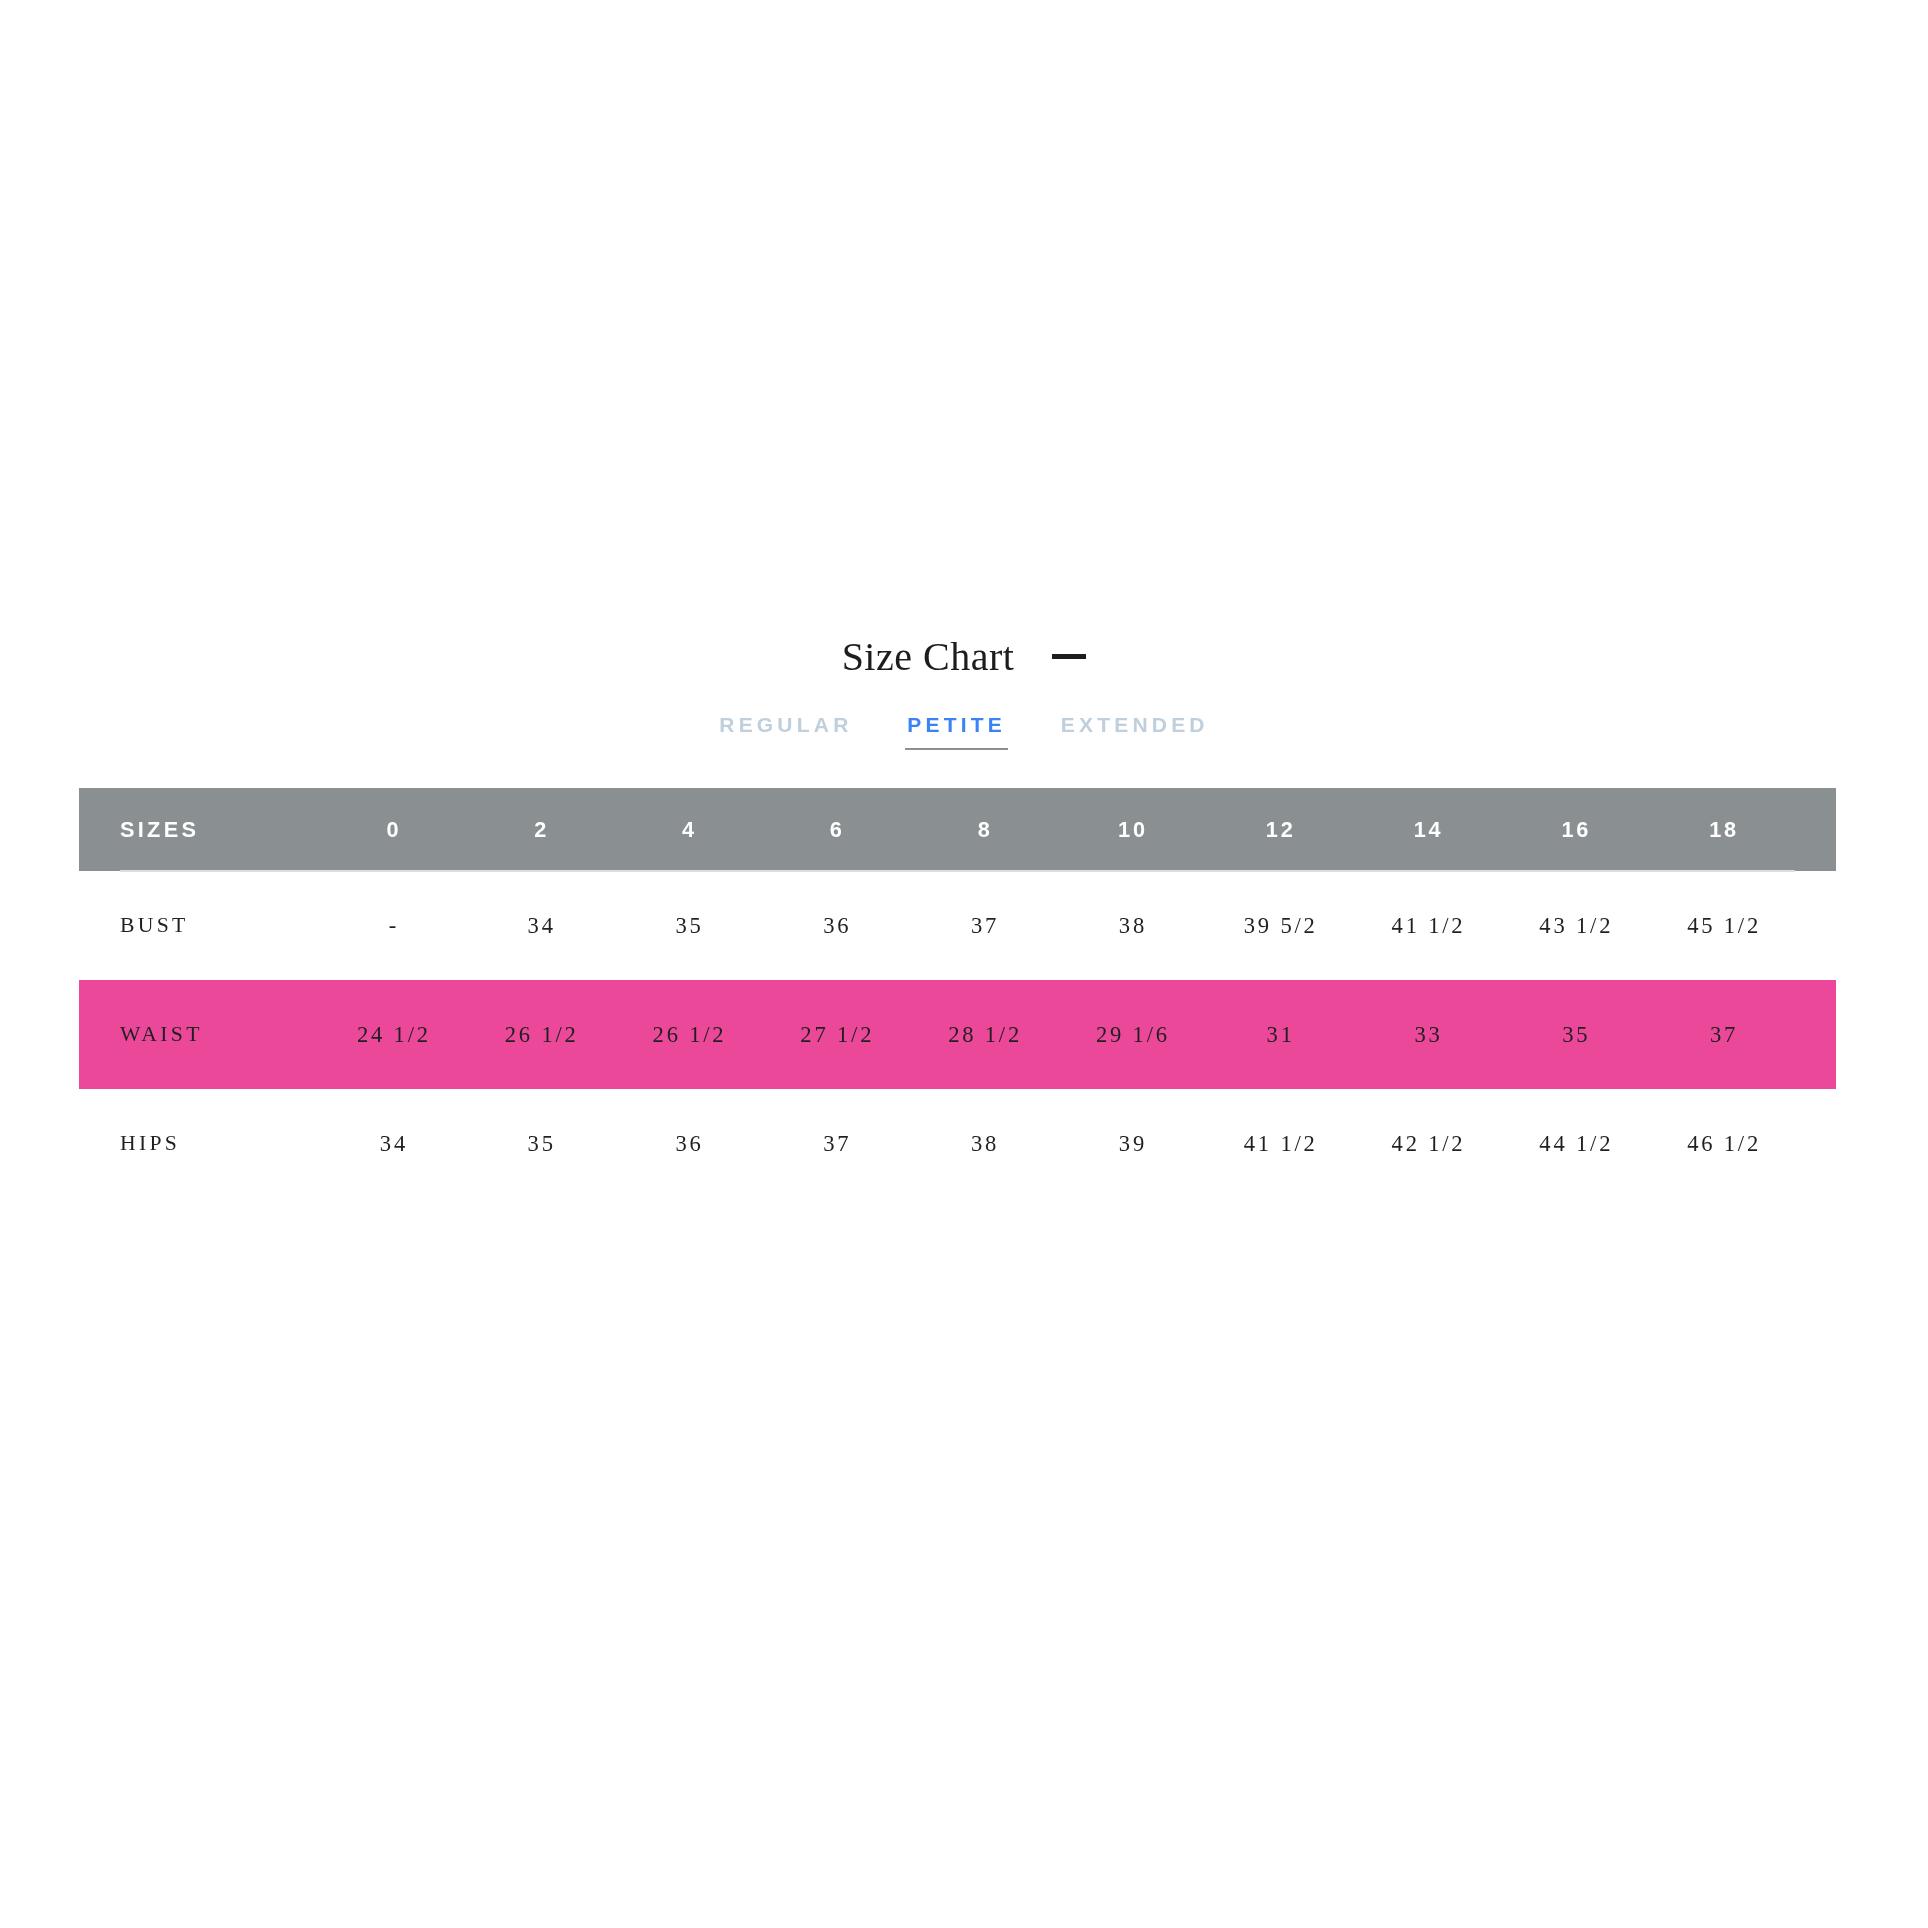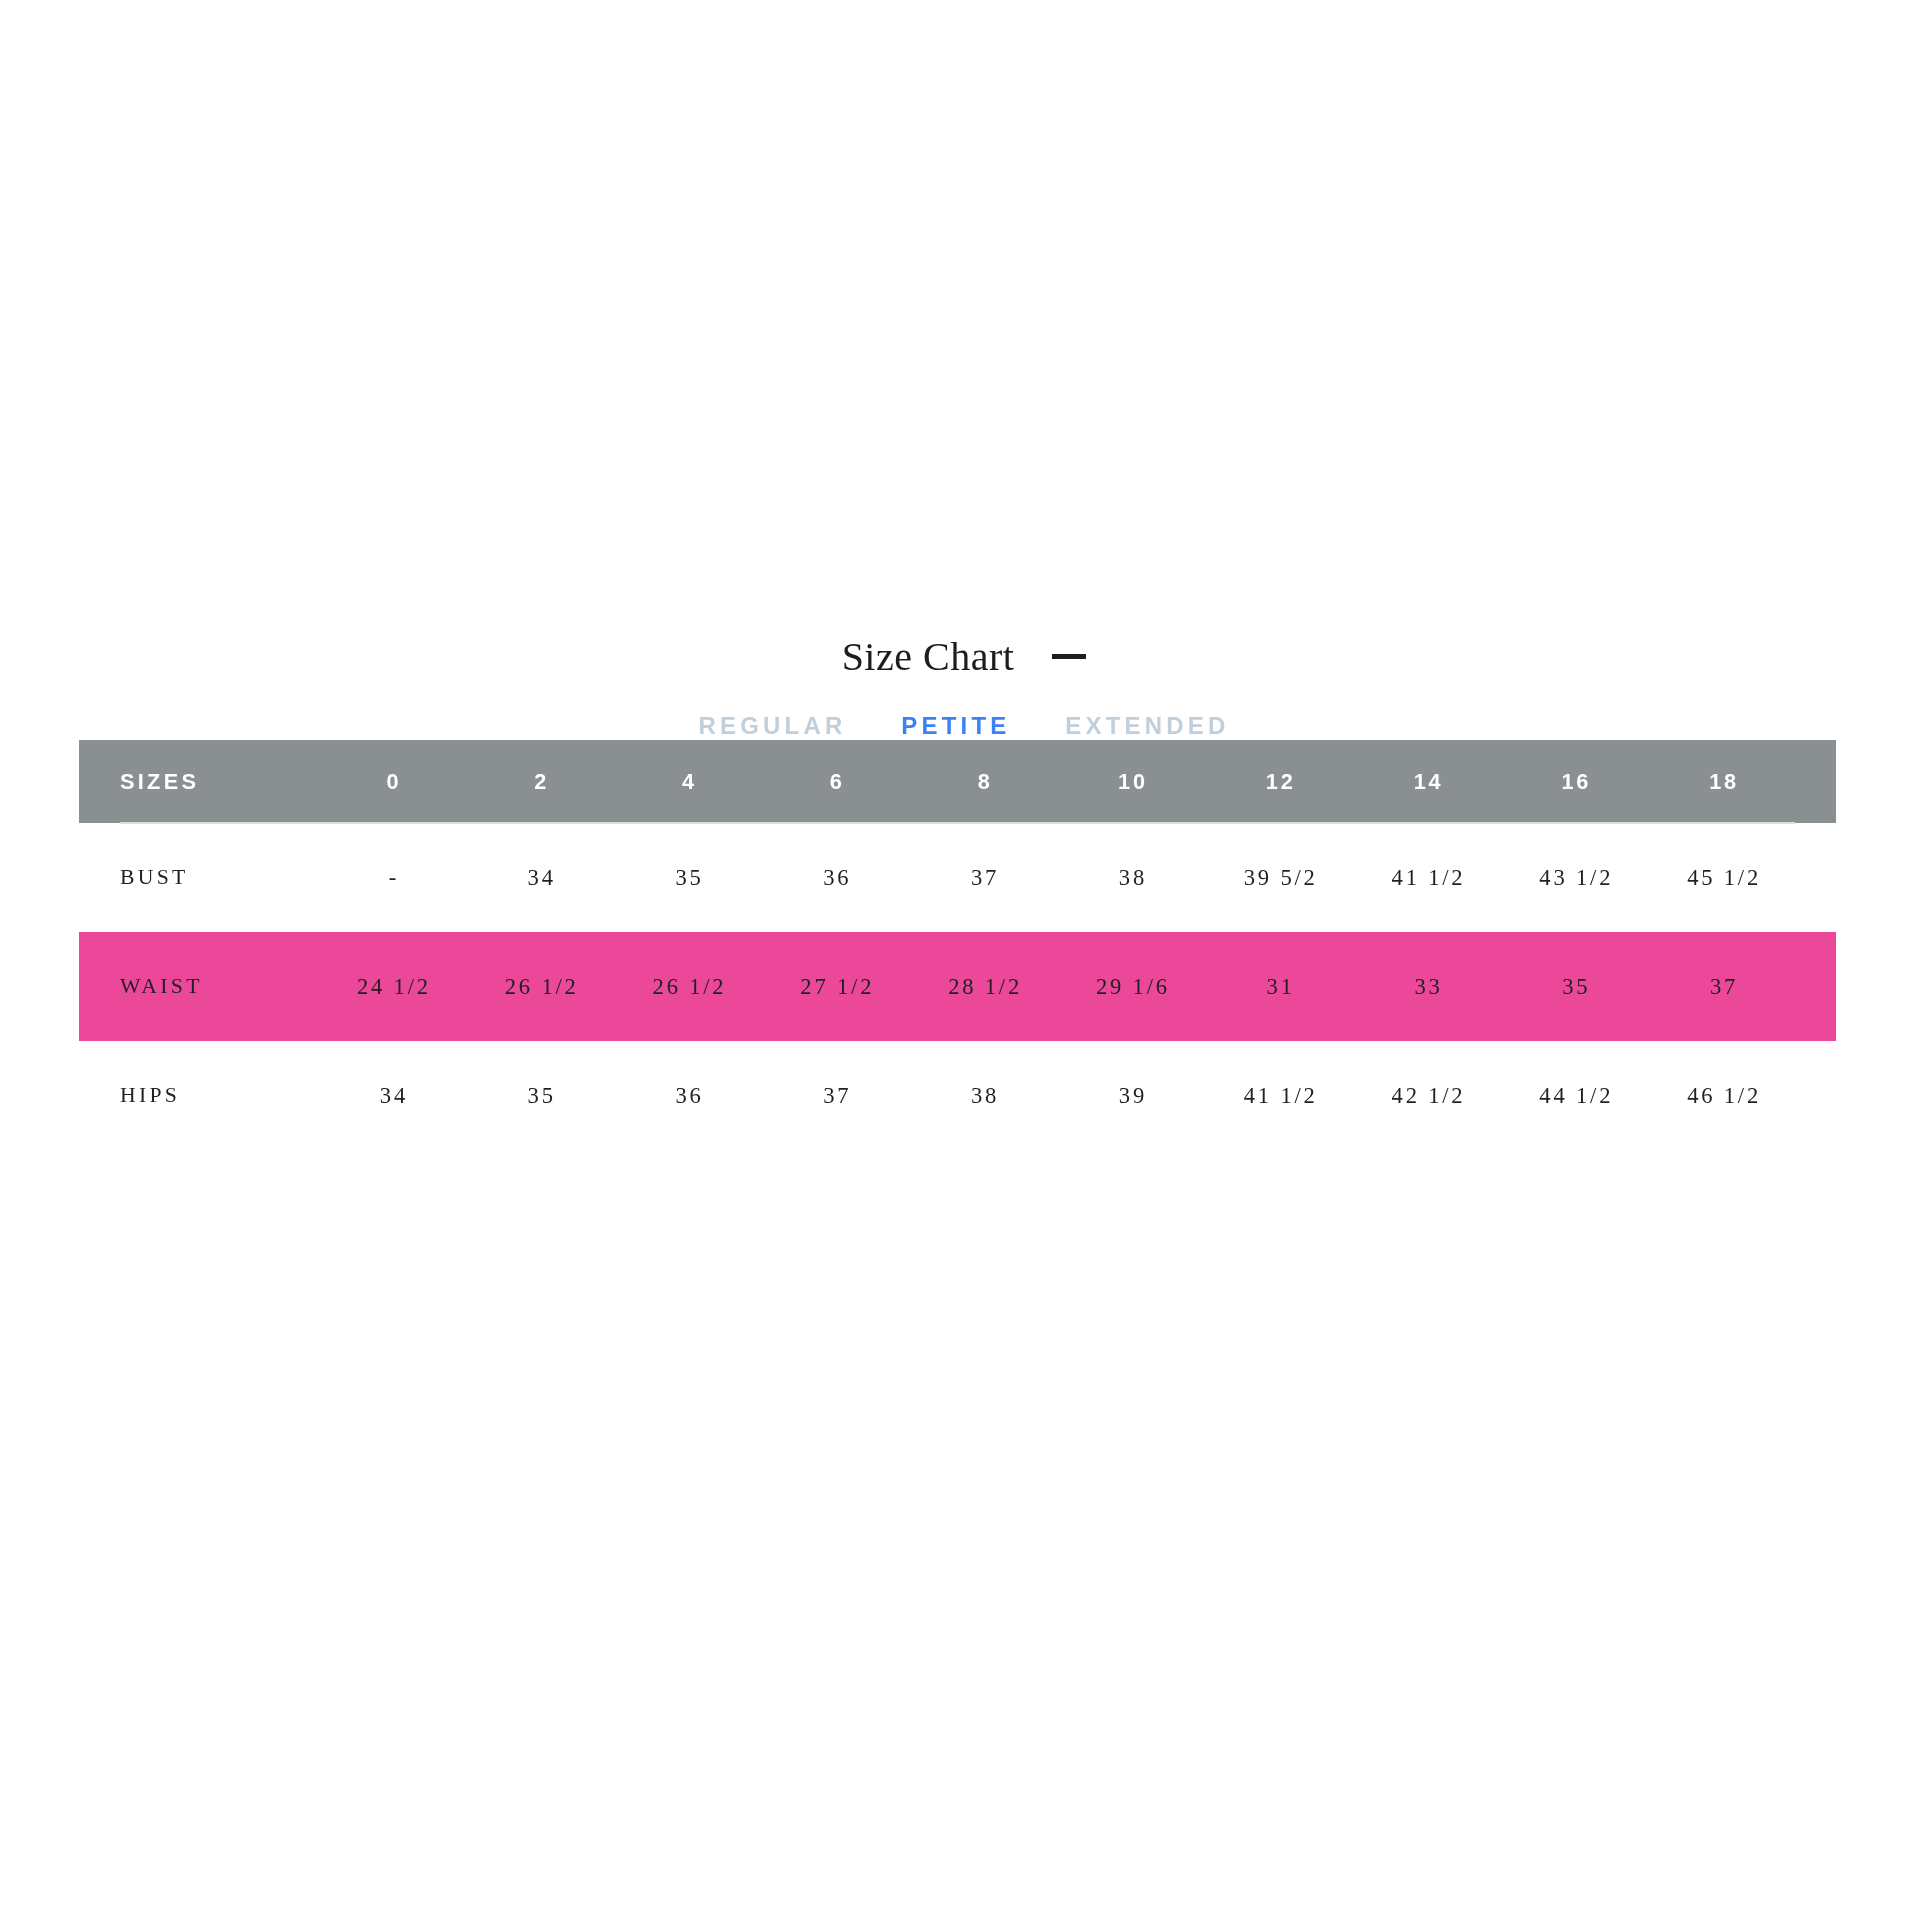--- a/index.html
+++ b/index.html
@@ -34,38 +34,38 @@
   }
 
   
   .tabs-row {
     position: absolute;
     top: 708px; left: 0; width: 1928px; height: 56px;
     display: flex; justify-content: center; align-items: flex-start;
     gap: 51px;
   }
   .tab {
-    font-size: 24px;
+    font-size: 21px;
     font-weight: 700;
     letter-spacing: 4.2px;
     color: #c0cfdc;
     padding: 3.8px 1.9px 11.3px 1.9px;
     cursor: pointer;
     border-bottom: 2.8px solid transparent;
     line-height: 1.2;
   }
   .tab.active {
     color: #3b82f6;
     border-bottom: 2.8px solid #8f8f8f;
   }
 
   
   .size-table {
     position: absolute;
-    top: 740px; left: 79px; width: 1757px;
+    top: 788px; left: 79px; width: 1757px;
   }
   .trow {
     display: grid;
     grid-template-columns: 241px repeat(10, 1fr);
     box-sizing: border-box;
     padding-right: 38px;
     align-items: center;
   }
   .thead { background: #8a8f92; color: #ffffff; position: relative; }
   .thead .trow { height: 83px; }

